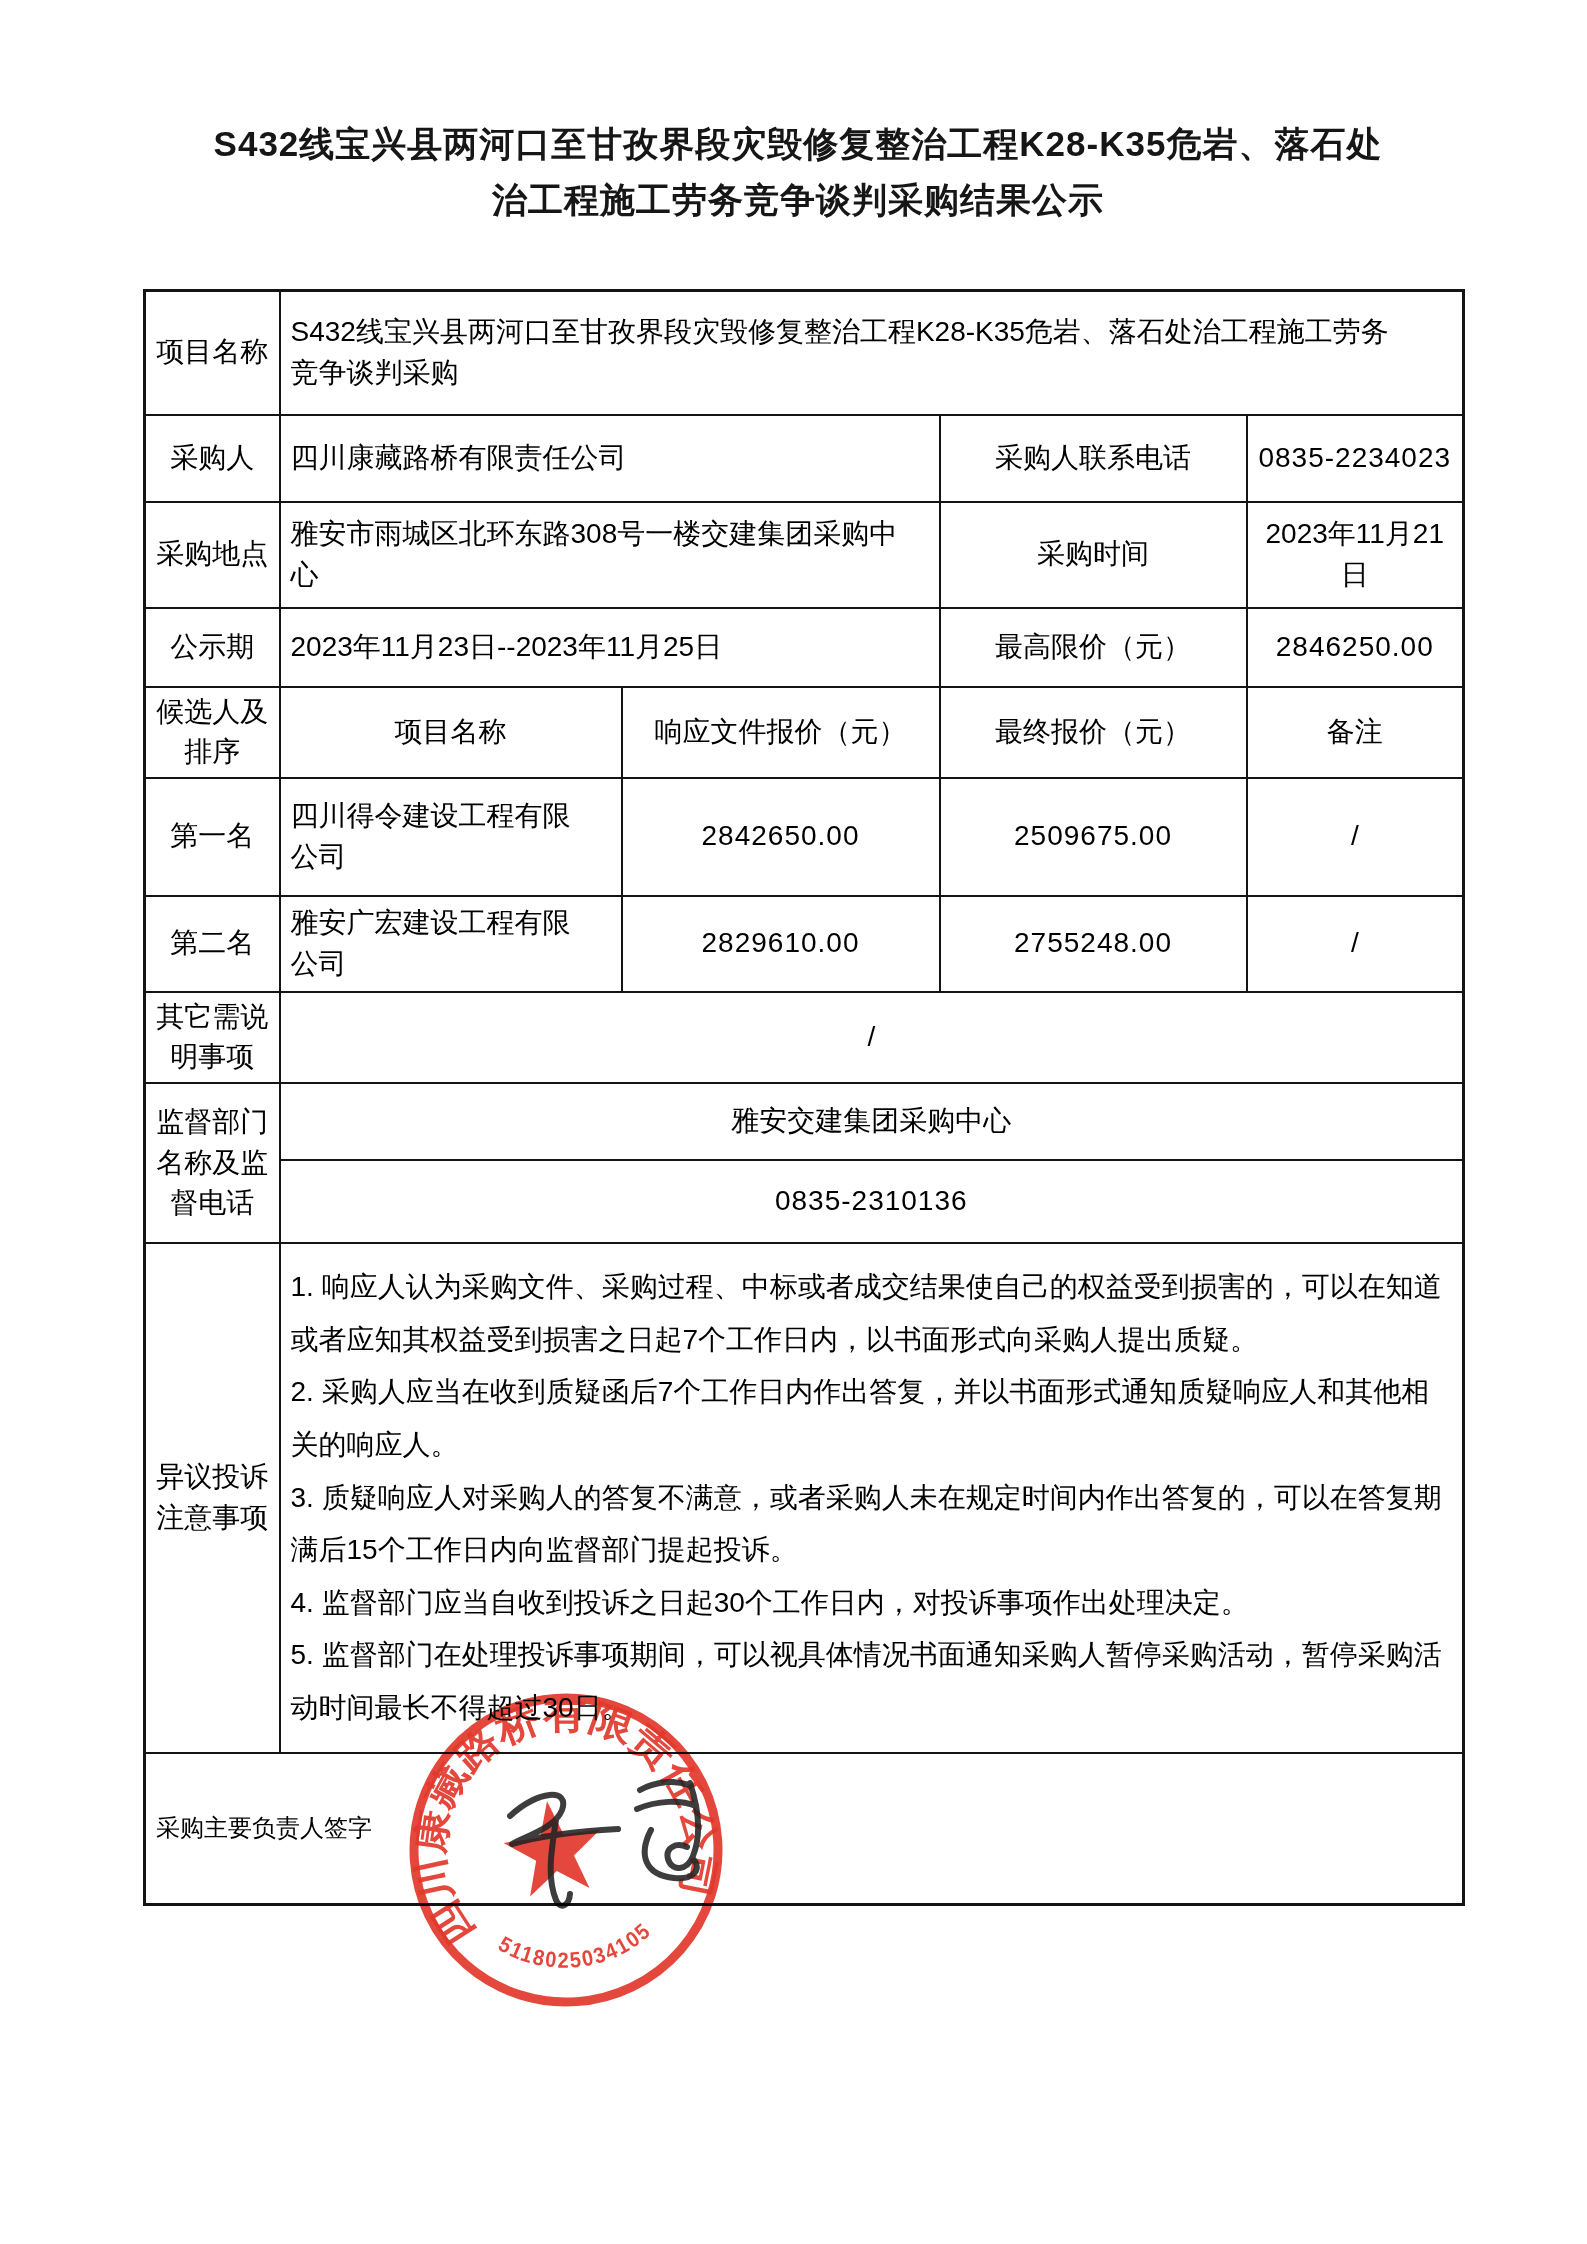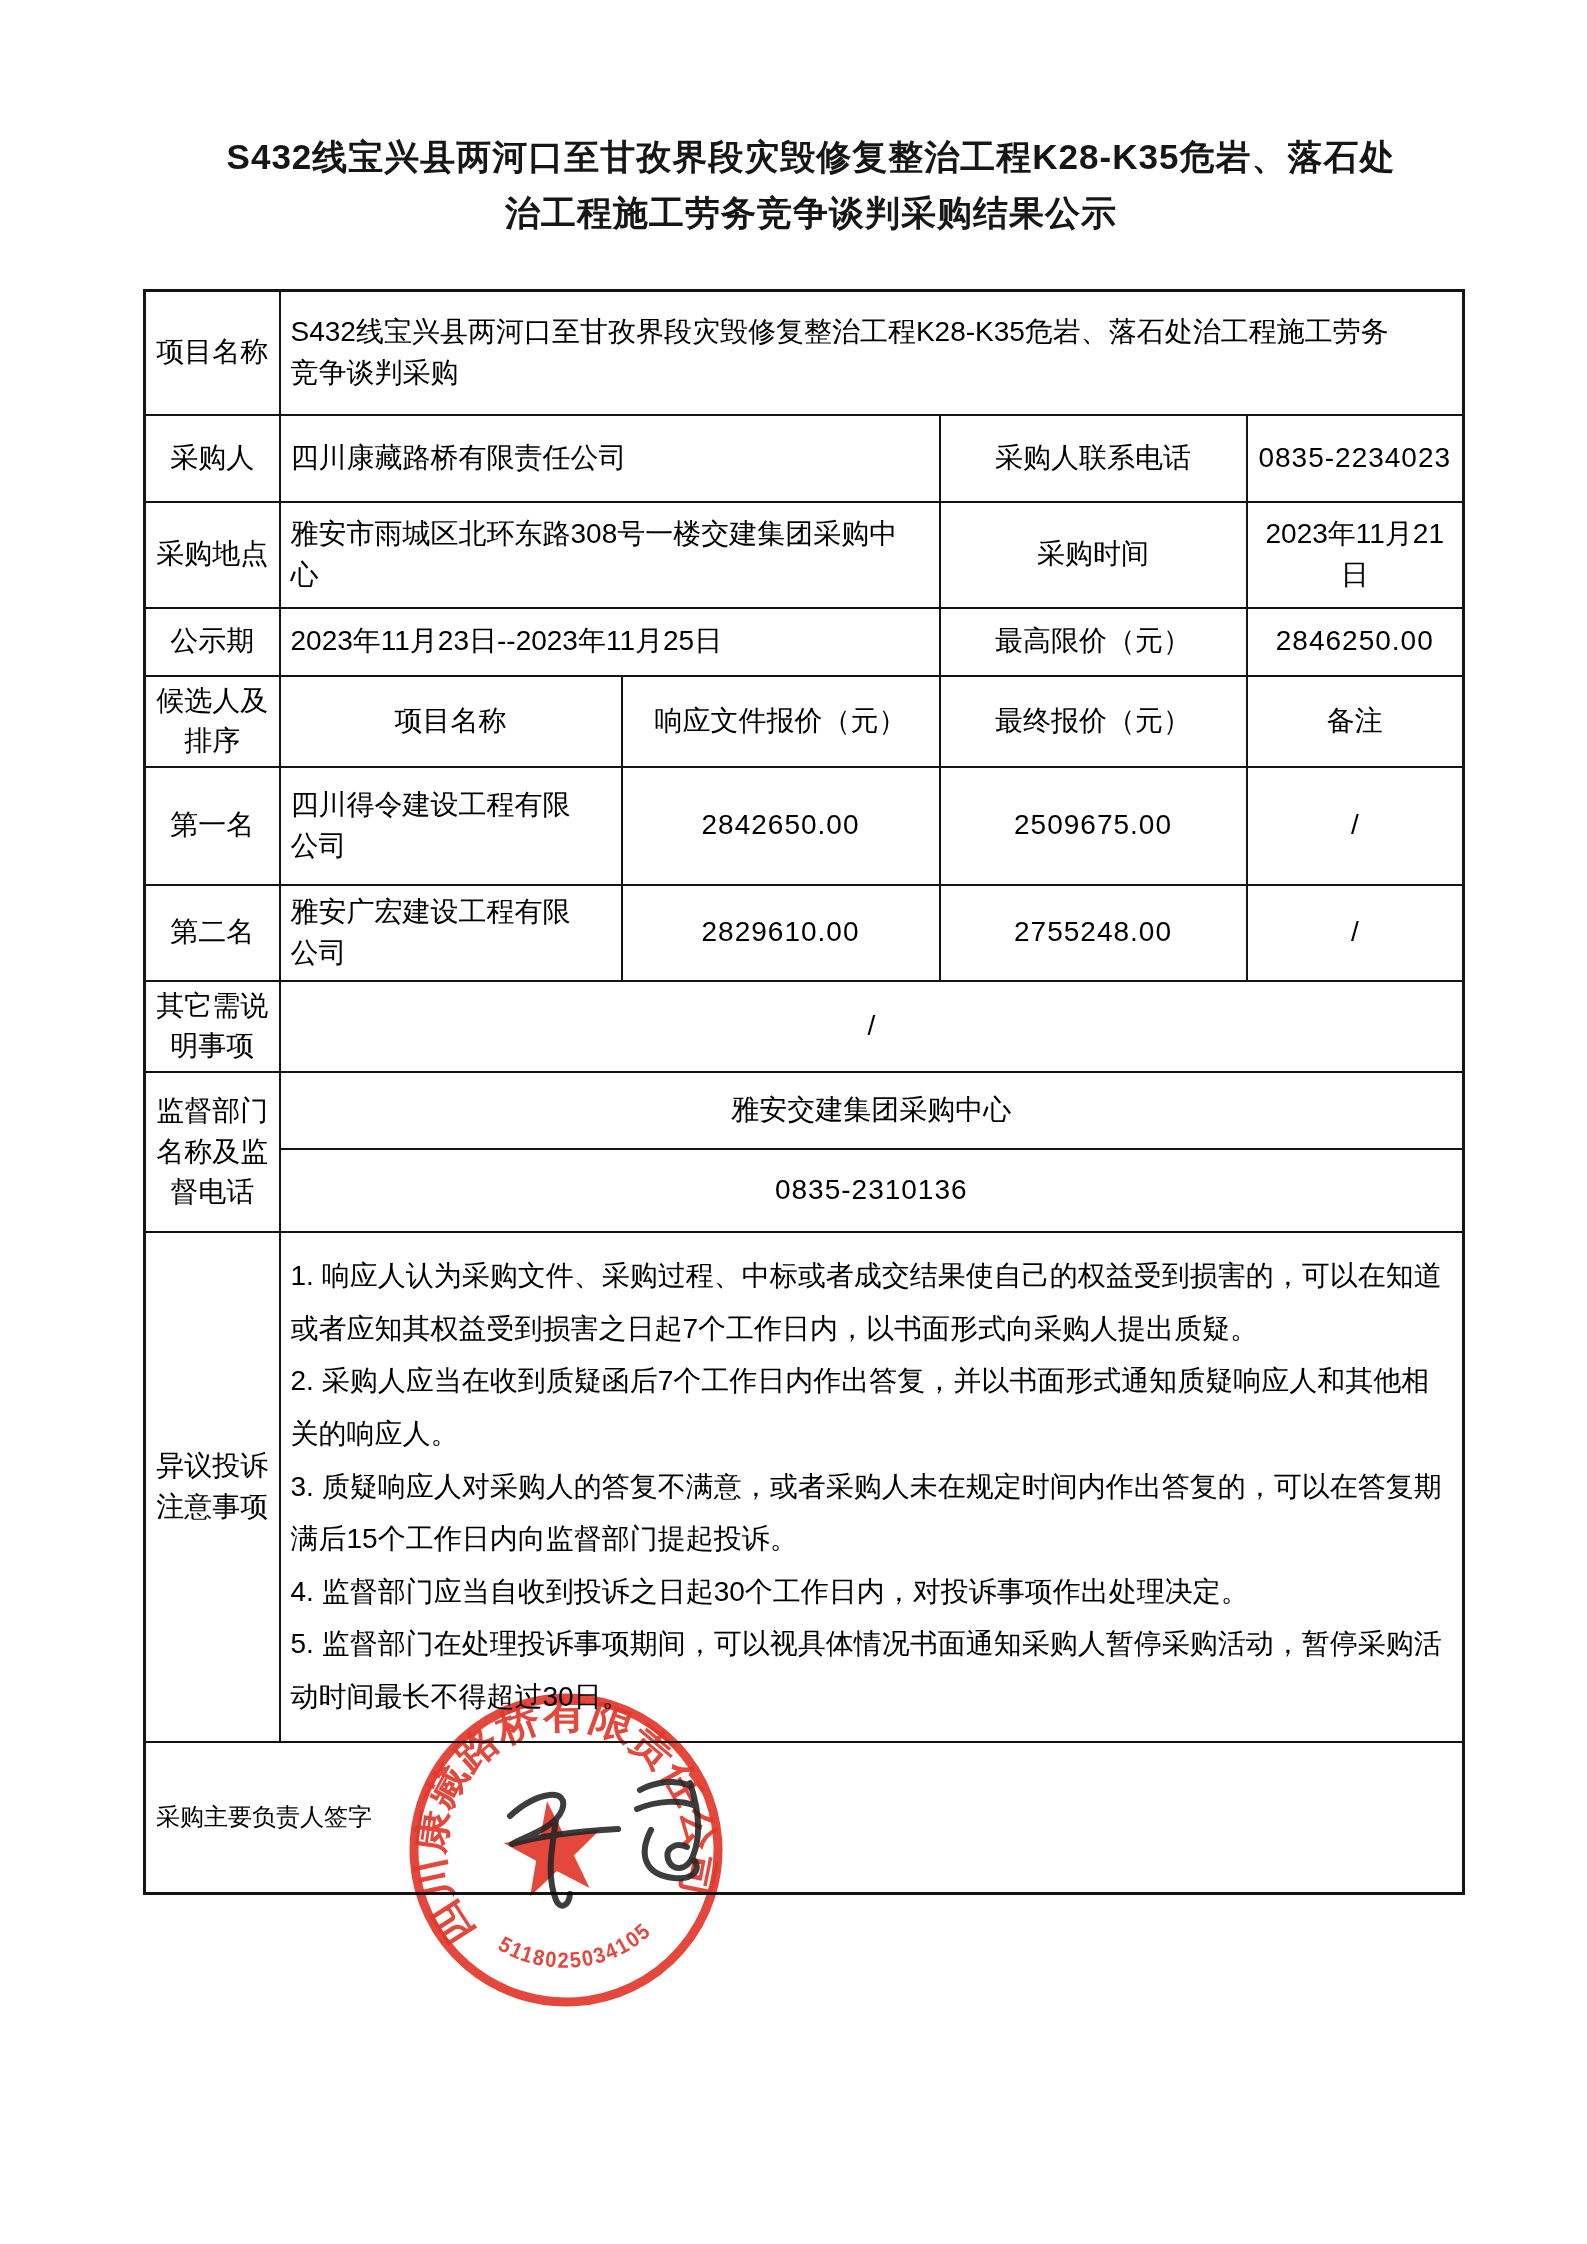--- a/index.html
+++ b/index.html
@@ -11,21 +11,21 @@
     background: #ffffff;
     font-family: "Liberation Sans", sans-serif;
     color: #1b1b1b;
     overflow: hidden;
   }
   .doc-title {
     position: absolute;
     top: 112px;
     left: 84px;
     width: 1420px;
-    margin: 17px;
+    margin: 4px;
     font-size: 35px;
     font-weight: bold;
     line-height: 1.6;
     text-align: center;
     letter-spacing: 1px;
     color: #161616;
     white-space: pre-line;
   }
   table.main {
     position: absolute;
@@ -90,21 +90,21 @@
         <td class="c">采购人联系电话</td>
         <td class="c num">0835-2234023</td>
       </tr>
       <tr style="height:106px">
         <td class="lbl">采购地点</td>
         <td class="l pre" colspan="2">雅安市雨城区北环东路308号一楼交建集团采购中
 心</td>
         <td class="c">采购时间</td>
         <td class="c">2023年11月21日</td>
       </tr>
-      <tr style="height:68px">
+      <tr style="height:79px">
         <td class="lbl">公示期</td>
         <td class="l" colspan="2">2023年11月23日--2023年11月25日</td>
         <td class="c">最高限价（元）</td>
         <td class="c num">2846250.00</td>
       </tr>
       <tr style="height:80px">
         <td class="lbl">候选人及
 排序</td>
         <td class="c">项目名称</td>
         <td class="c">响应文件报价（元）</td>

